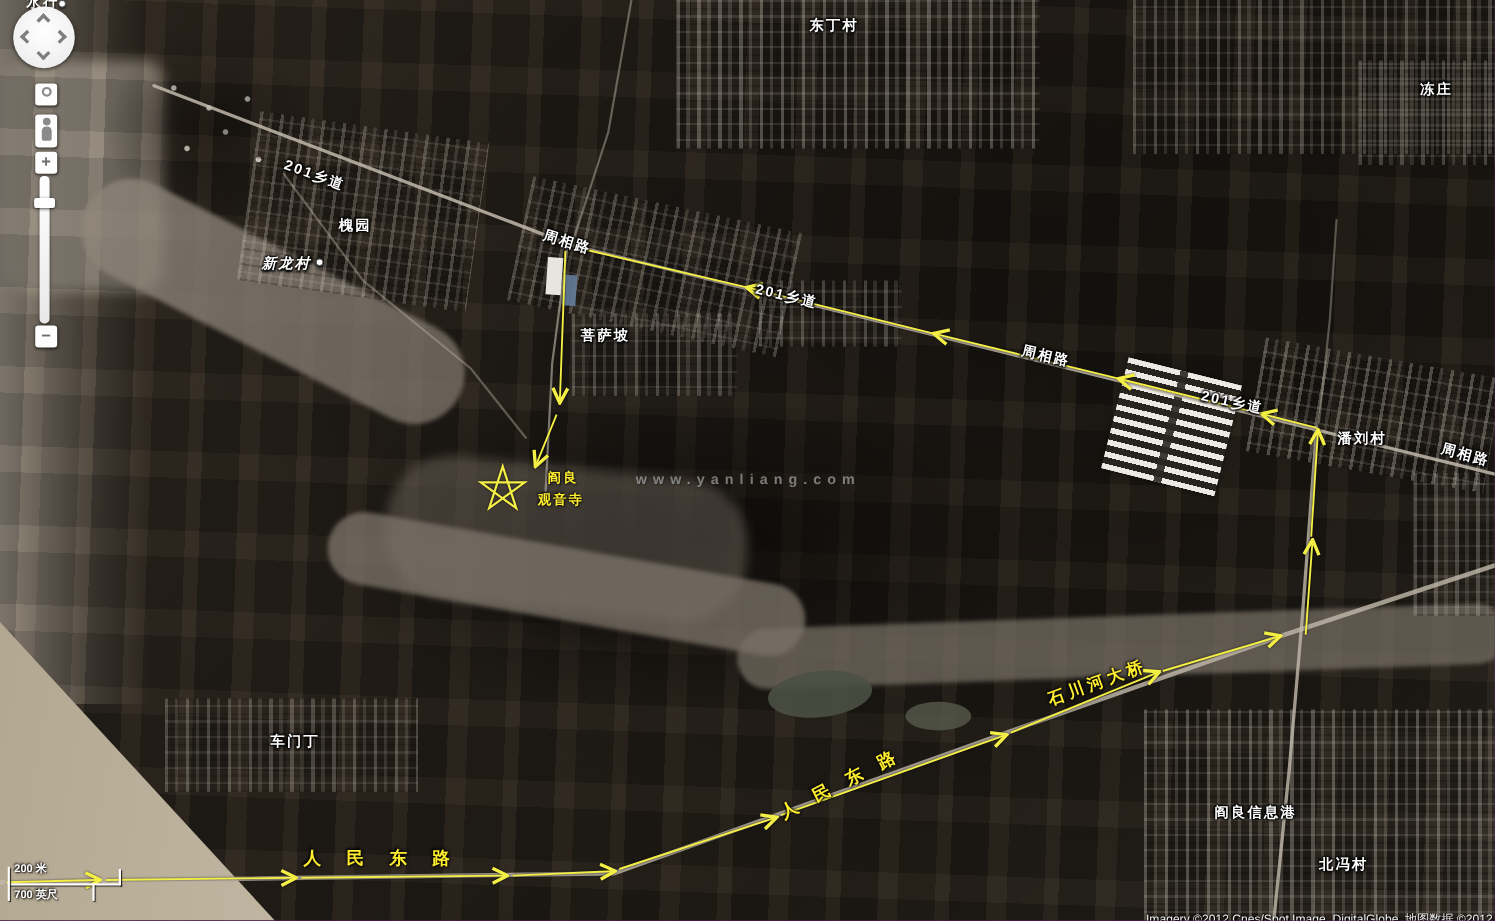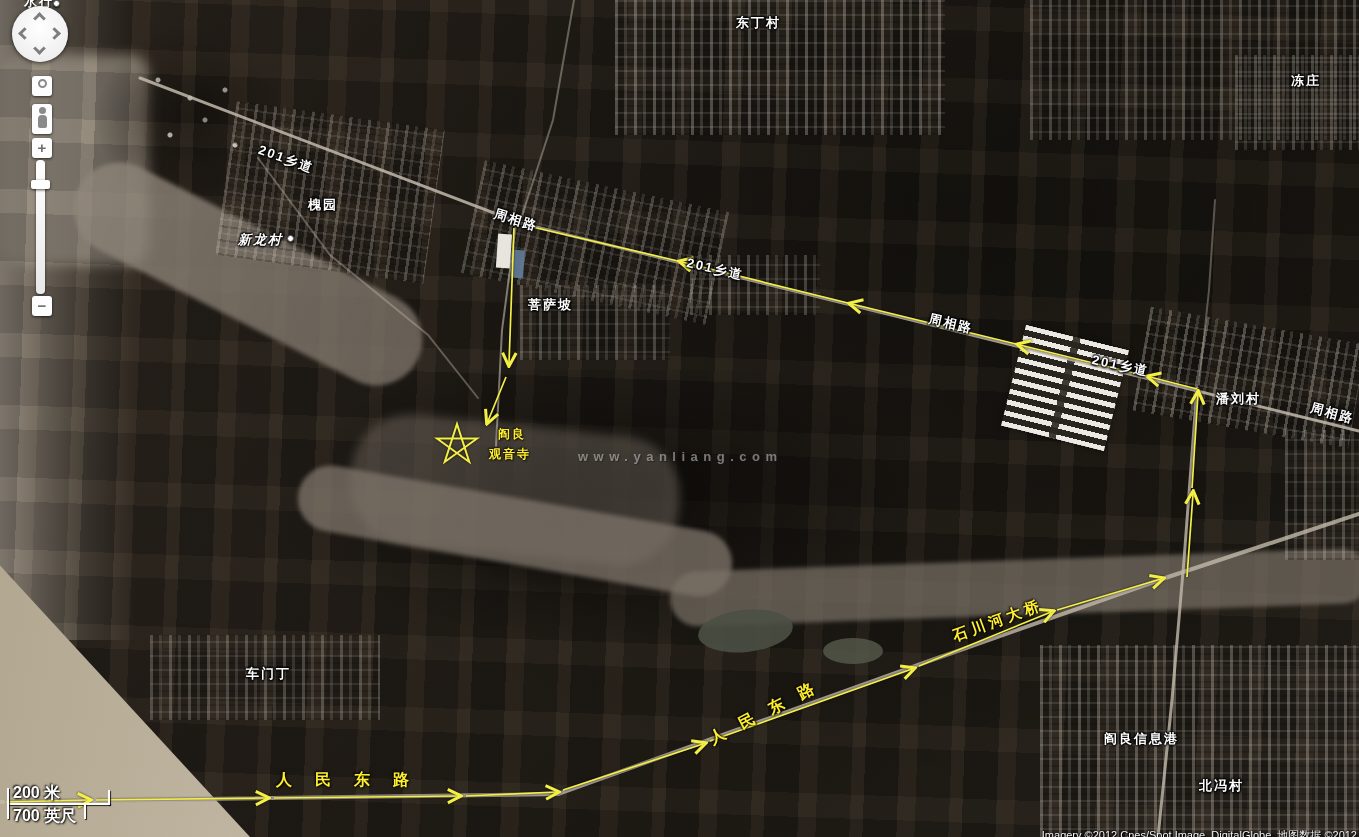--- a/index.html
+++ b/index.html
@@ -84,21 +84,21 @@
   .dest .l2{margin-left:-9px;}
   .pdot{position:absolute;width:7px;height:7px;border-radius:50%;background:#fff;
     border:1px solid #555;box-shadow:0 1px 2px rgba(0,0,0,.8);}
   .toplabel{position:absolute;left:24px;top:-7px;color:#fff;font-weight:bold;font-size:13px;
     letter-spacing:2px;text-shadow:1px 1px 2px #000;}
   
   .wm-title{position:absolute;left:574px;top:380px;font-size:35px;font-weight:bold;letter-spacing:6px;
     color:rgba(205,205,205,.48);
     text-shadow:2px 2px 2px rgba(25,25,25,.55),-1px -1px 1px rgba(255,255,255,.22);}
   .wm-url{position:absolute;left:578px;top:428px;font-size:13px;font-weight:bold;letter-spacing:5.5px;
-    color:rgba(205,205,205,.55);text-shadow:1px 1px 1px rgba(25,25,25,.5);margin-top:21px;}
+    color:rgba(205,205,205,.55);text-shadow:1px 1px 1px rgba(25,25,25,.5);}
   
   .pan{left:12px;top:6px;width:56px;height:56px;border-radius:50%;
     background:radial-gradient(circle at 50% 40%,#ffffff,#e9e9e9);
     box-shadow:0 1px 4px rgba(0,0,0,.65);cursor:pointer;}
   .chev{position:absolute;width:9px;height:9px;border-top:3px solid #7e7e7e;border-right:3px solid #7e7e7e;cursor:pointer;}
   .chev.up{left:23px;top:8px;transform:rotate(-45deg);}
   .chev.rt{left:38px;top:23px;transform:rotate(45deg);}
   .chev.dn{left:23px;top:38px;transform:rotate(135deg);}
   .chev.lf{left:8px;top:23px;transform:rotate(225deg);}
   .sqbtn{position:absolute;left:32px;width:20px;height:20px;background:#fdfdfd;border-radius:3px;
@@ -109,21 +109,21 @@
   .btn-peg{top:104px;height:30px;}
   .peg-head{display:block;width:7px;height:7px;border-radius:50%;background:#8a8a8a;margin:3px auto 1px;}
   .peg-body{display:block;width:9px;height:13px;border-radius:4px 4px 2px 2px;background:#8a8a8a;margin:0 auto;}
   .btn-plus{top:138px;}
   .track{position:absolute;left:36px;top:160px;width:9px;height:134px;
     background:linear-gradient(#ffffff,#e8e8e8);border-radius:4px;box-shadow:0 1px 3px rgba(0,0,0,.6);cursor:pointer;}
   .handle{position:absolute;left:31px;top:180px;width:19px;height:9px;background:#fff;border-radius:2px;
     box-shadow:0 1px 3px rgba(0,0,0,.7);cursor:ns-resize;}
   .btn-minus{top:296px;}
   
-  .scale-txt{position:absolute;color:#fff;font-size:16px;font-weight:bold;
+  .scale-txt{position:absolute;color:#fff;font-size:10px;font-weight:bold;
     text-shadow:1px 1px 2px #000,-1px -1px 2px #000;}
   .sc-m{left:13px;top:783px;}
   .sc-f{left:13px;top:806px;}
   .sc-line{position:absolute;background:#fff;box-shadow:1px 1px 1px rgba(0,0,0,.8);}
   .sc-h{left:7px;top:803px;width:103px;height:2px;}
   .sc-vl{left:7px;top:788px;width:2px;height:31px;}
   .sc-vm{left:108px;top:790px;width:2px;height:15px;}
   .sc-vf{left:84px;top:804px;width:2px;height:15px;}
   
   .attrib{position:absolute;right:2px;bottom:-6px;color:#f2f2f2;font-size:11px;

